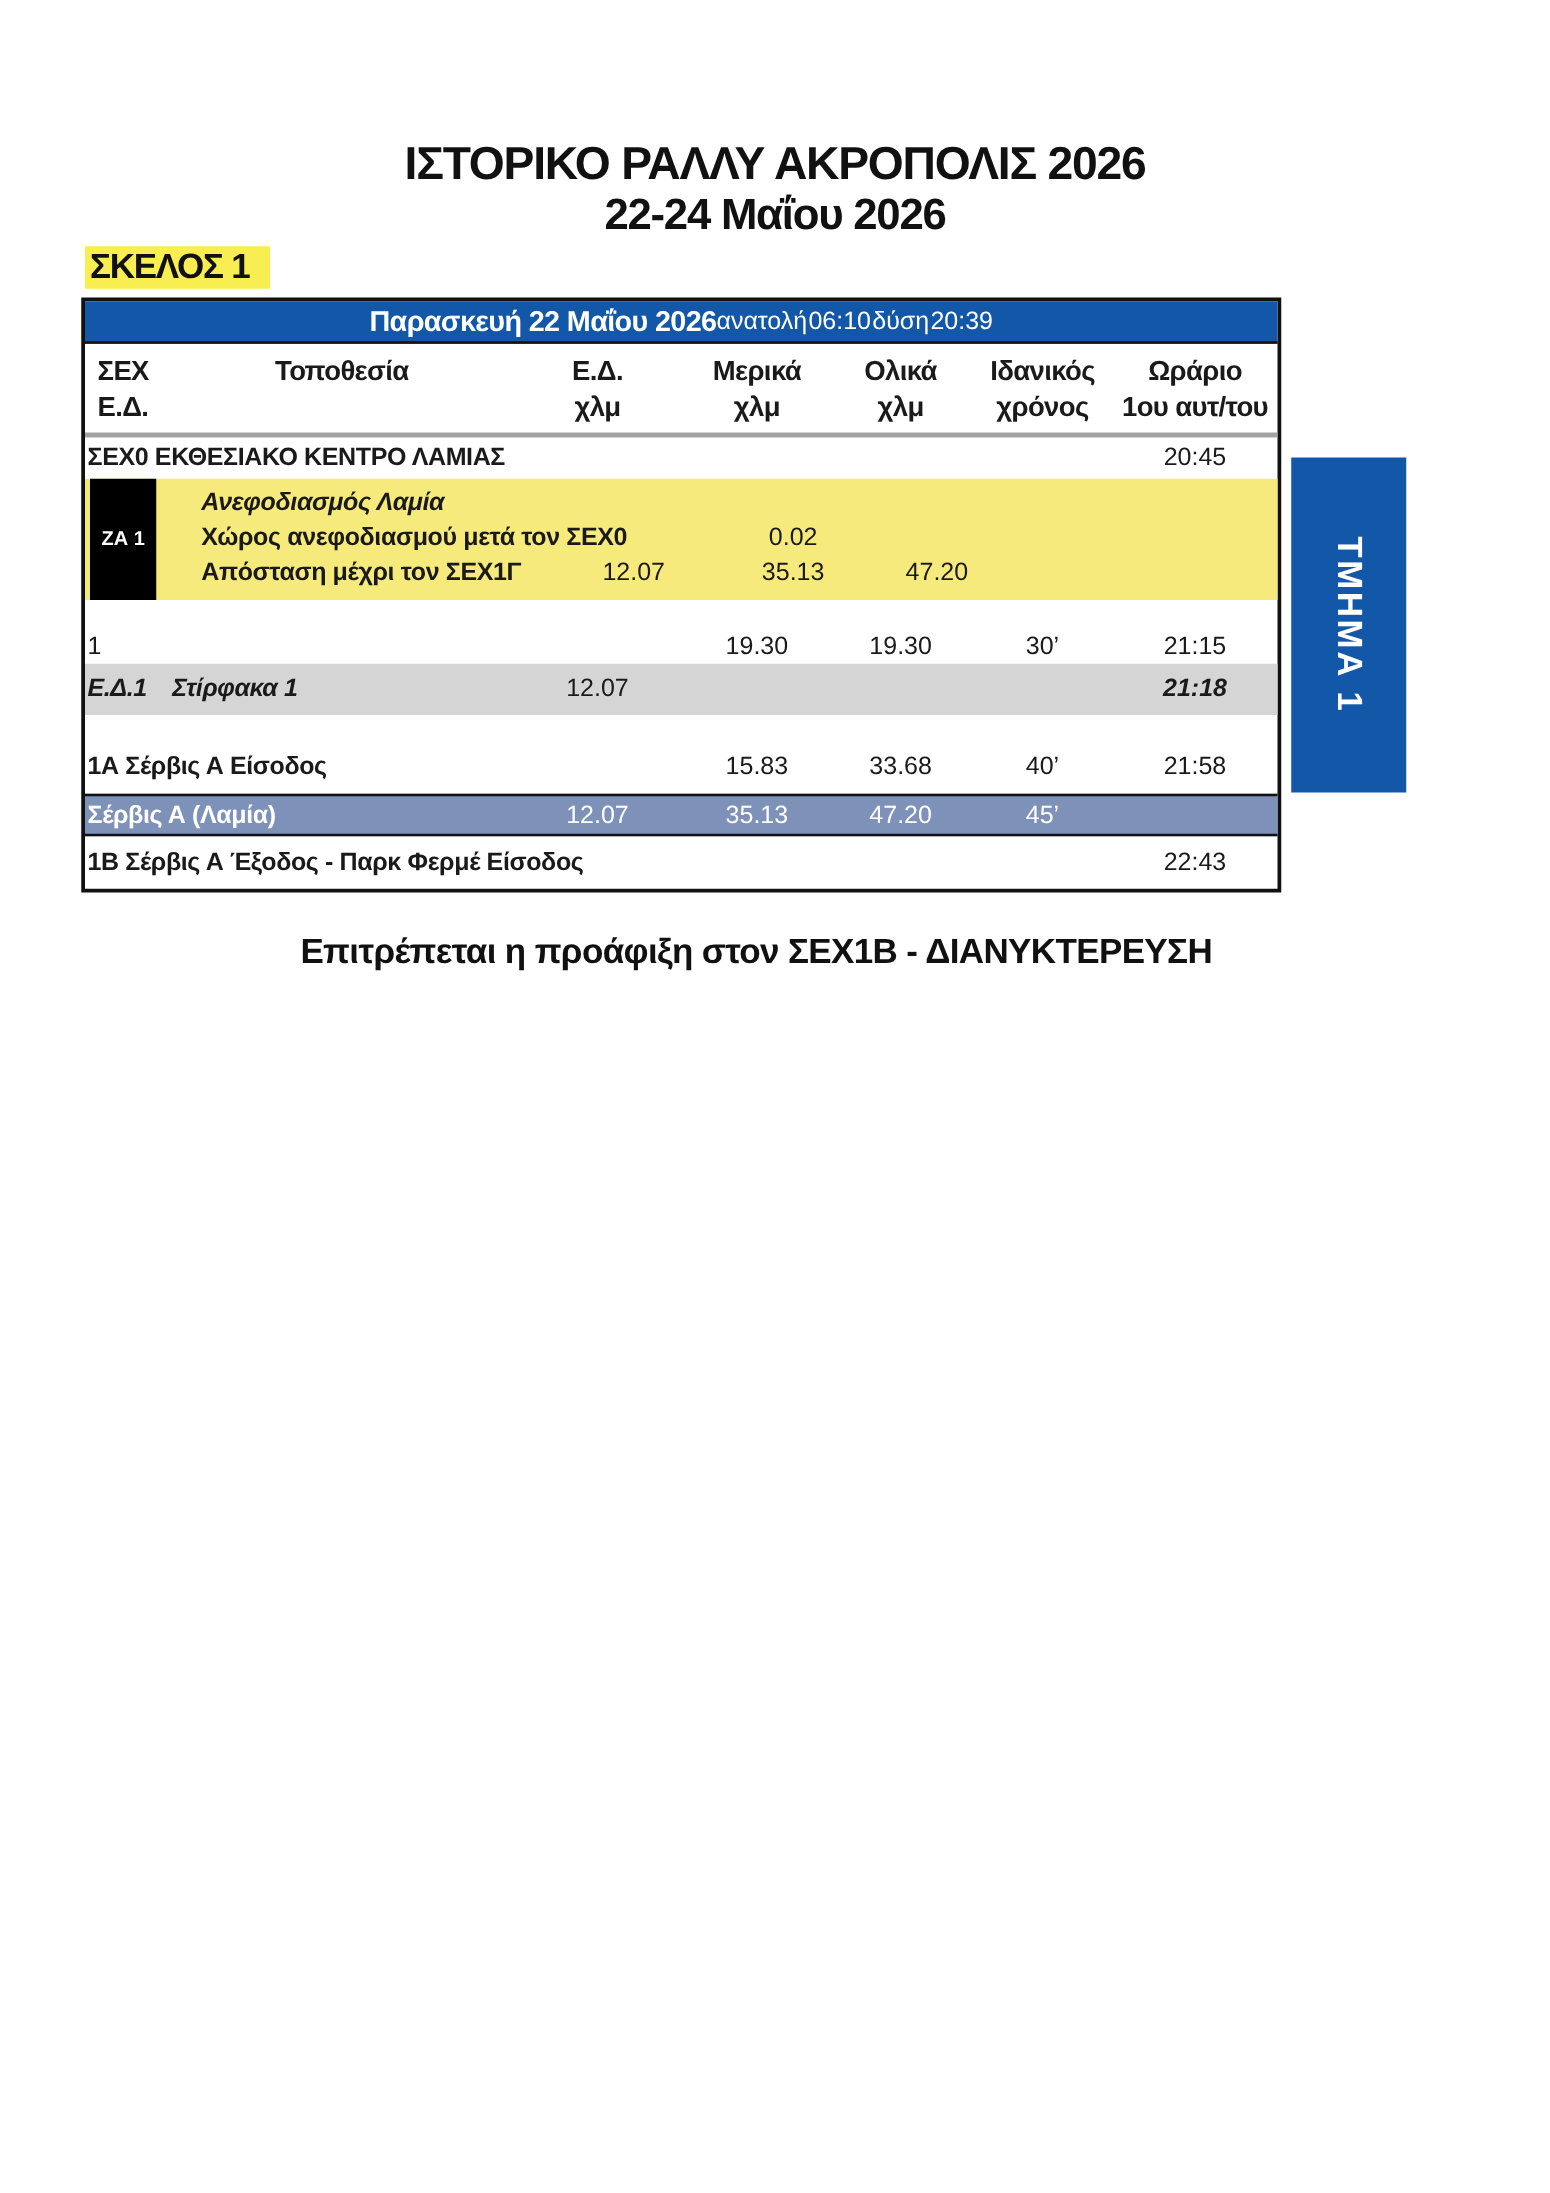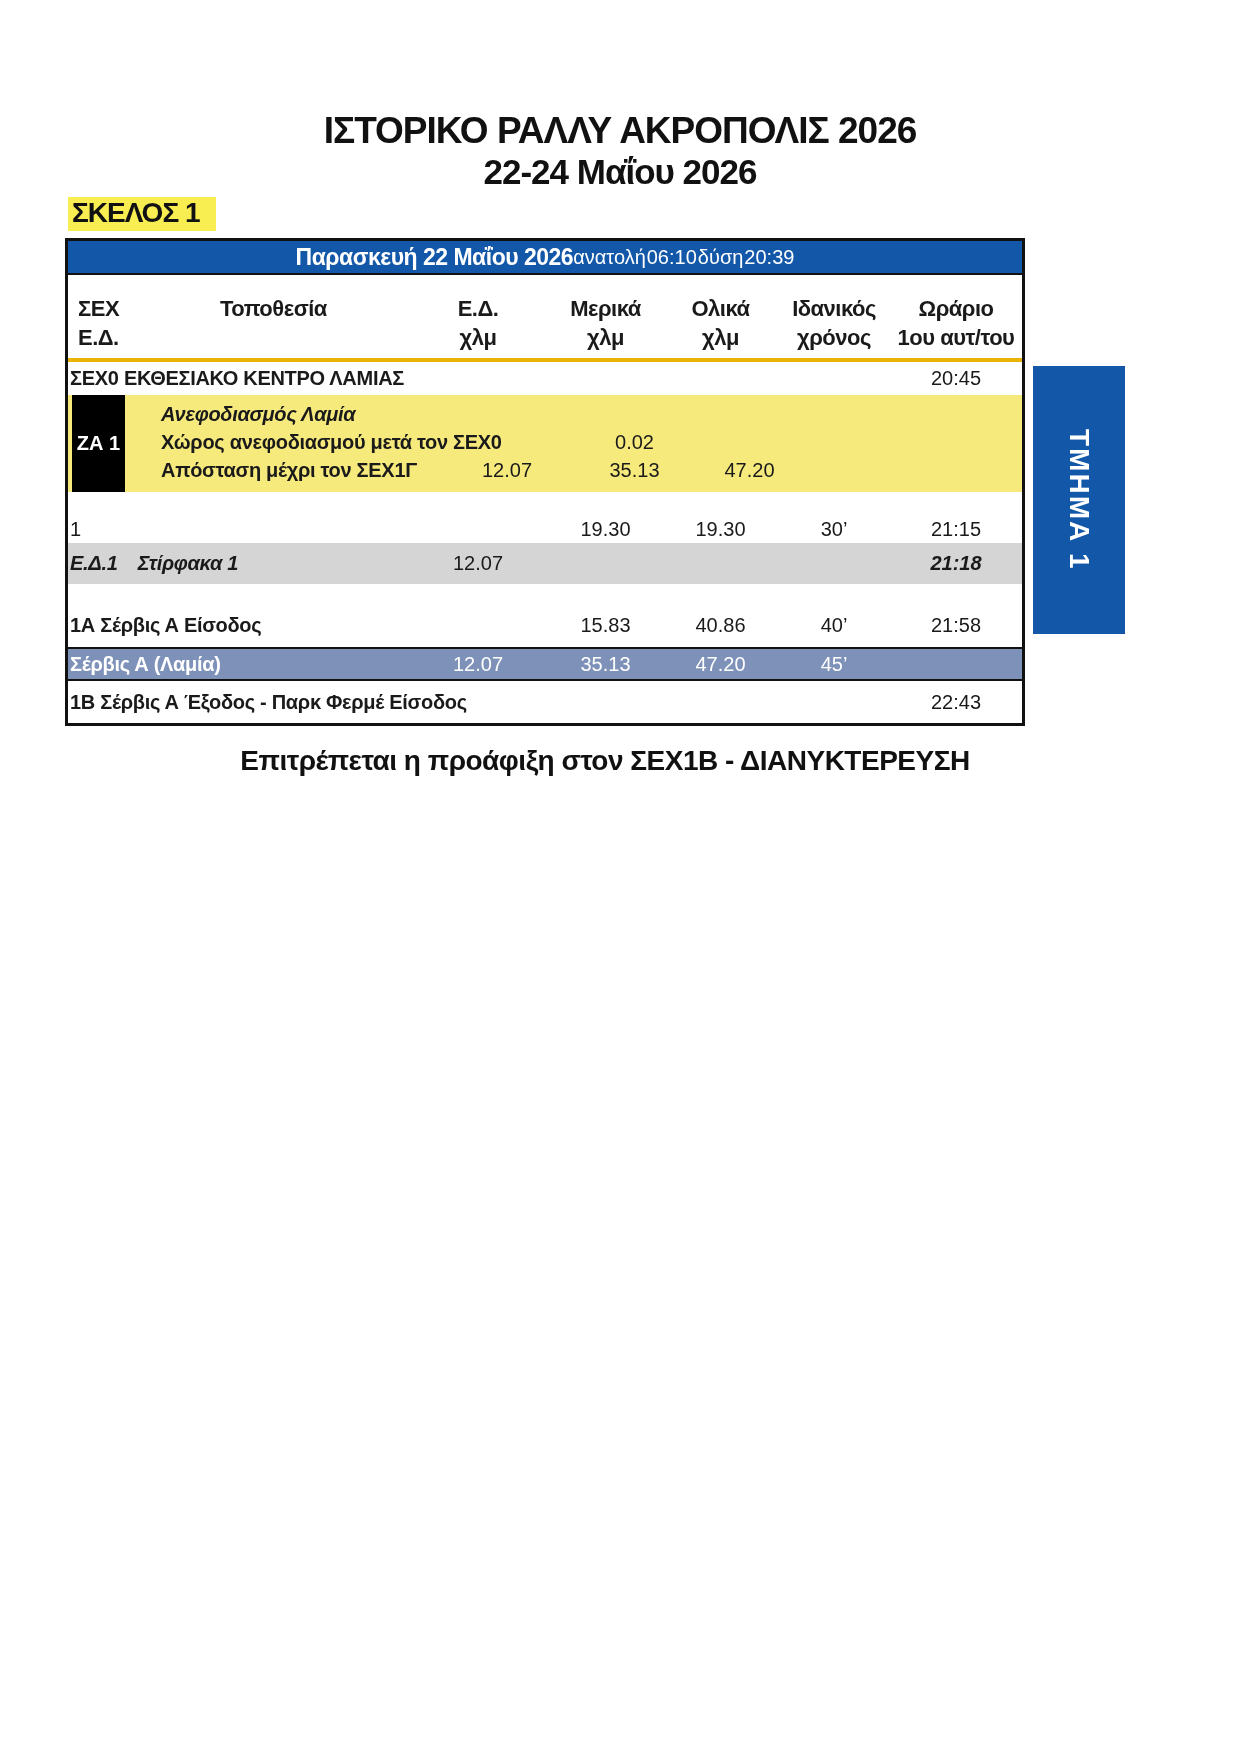--- a/index.html
+++ b/index.html
@@ -24,39 +24,39 @@
   
   .daybar{
     height:32px;background:#1257a8;color:#fff;display:flex;align-items:center;
     justify-content:center;padding:0 10px;border-bottom:2px solid #111;
   }
   .daybar .date{font-size:23px;font-weight:bold;letter-spacing:-0.5px;}
   .daybar .sun{font-size:20px;font-weight:normal;display:flex;gap:1px;align-items:center;}
   
   .hdr{
     display:grid;grid-template-columns:130px 210px 140px 115px 115px 112px 1fr;
-    border-bottom:4px solid #eab308;padding:20px 0 6px 0;
+    border-bottom:4px solid #a3a3a3;padding:8px 0 6px 0;
   }
   .hdr .hc{font-weight:bold;font-size:22px;line-height:1.3;text-align:center;letter-spacing:-0.5px;white-space:pre-line;}
   .hdr .hc.first{text-align:left;padding-left:10px;}
   .hdr .hc.loc{text-align:left;padding-left:22px;}
   
   .grow{
     display:grid;grid-template-columns:340px 140px 115px 115px 112px 1fr;
     align-items:center;font-size:20px;
   }
   .lbl{padding-left:2px;white-space:nowrap;letter-spacing:-0.3px;}
   .num{text-align:center;}
   .b{font-weight:bold;}
   
   .row-sex0{height:33px;}
   .yellow-block{position:relative;background:#f7ea7d;padding:5px 0 8px 0;}
   .za-box{
     position:absolute;left:4px;top:0;bottom:0;width:53px;background:#000;color:#fff;
-    display:flex;align-items:center;justify-content:center;font-size:20px;font-weight:bold;
+    display:flex;align-items:center;justify-content:center;font-size:16px;font-weight:bold;
   }
   .yline{min-height:28px;display:grid;grid-template-columns:340px 140px 115px 115px 112px 1fr;align-items:center;font-size:20px;padding-left:29px;}
   .yline .lbl{padding-left:64px;font-weight:bold;}
   .yline.it .lbl{font-style:italic;}
   .spacer1{height:24px;}
   .row-tc1{height:27px;}
   .row-ss1{background:#d5d5d5;height:41px;}
   .row-ss1 .lbl{font-style:italic;font-weight:bold;}
   .row-ss1 .loc2{margin-left:15px;}
   .row-ss1 .sched{font-style:italic;font-weight:bold;}
@@ -183,21 +183,21 @@
 
     <div class="spacer2"></div>
 
     <div class="grow row-tc1a">
       <div class="lbl">
         <span class="b">1Α</span>
         <span class="b">Σέρβις Α Είσοδος</span>
       </div>
       <div class="num"></div>
       <div class="num">15.83</div>
-      <div class="num">40.86</div>
+      <div class="num">33.68</div>
       <div class="num">40’</div>
       <div class="num">21:58</div>
     </div>
 
     <div class="grow row-service">
       <div class="lbl">
         <span class="b">Σέρβις Α (Λαμία)</span>
       </div>
       <div class="num">12.07</div>
       <div class="num">35.13</div>

